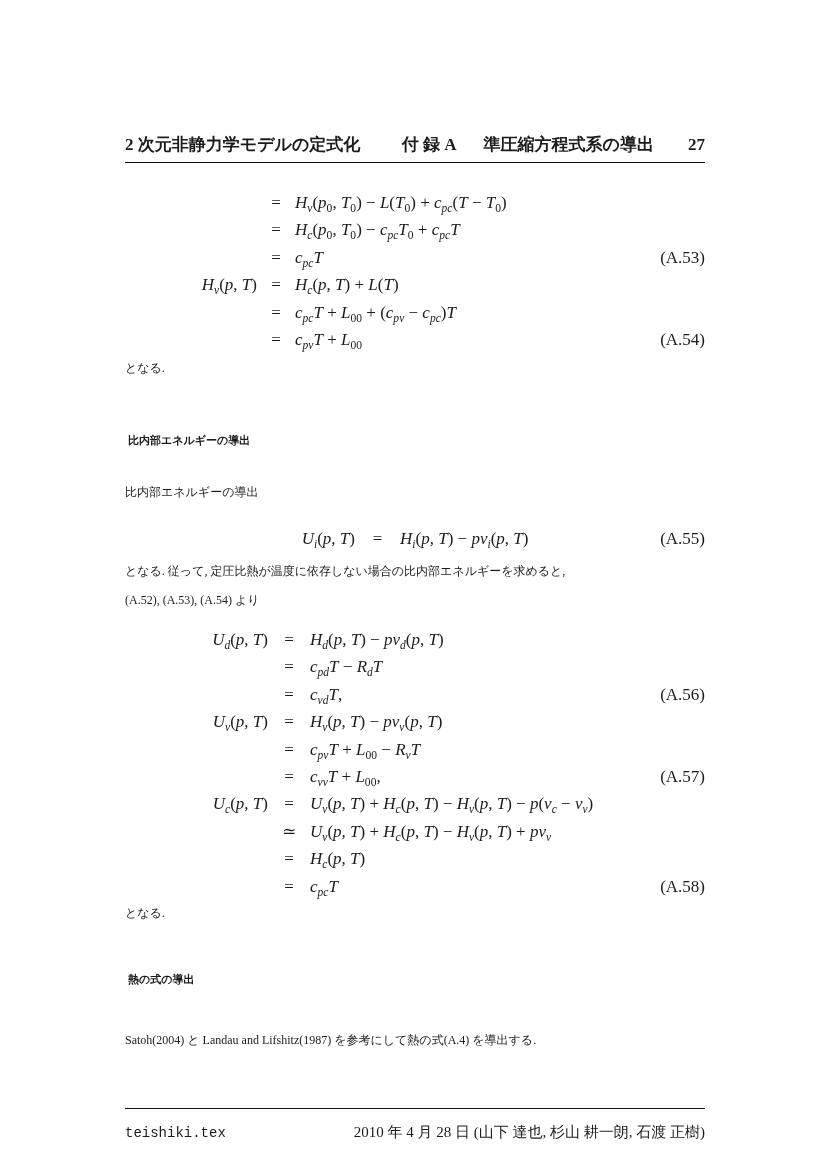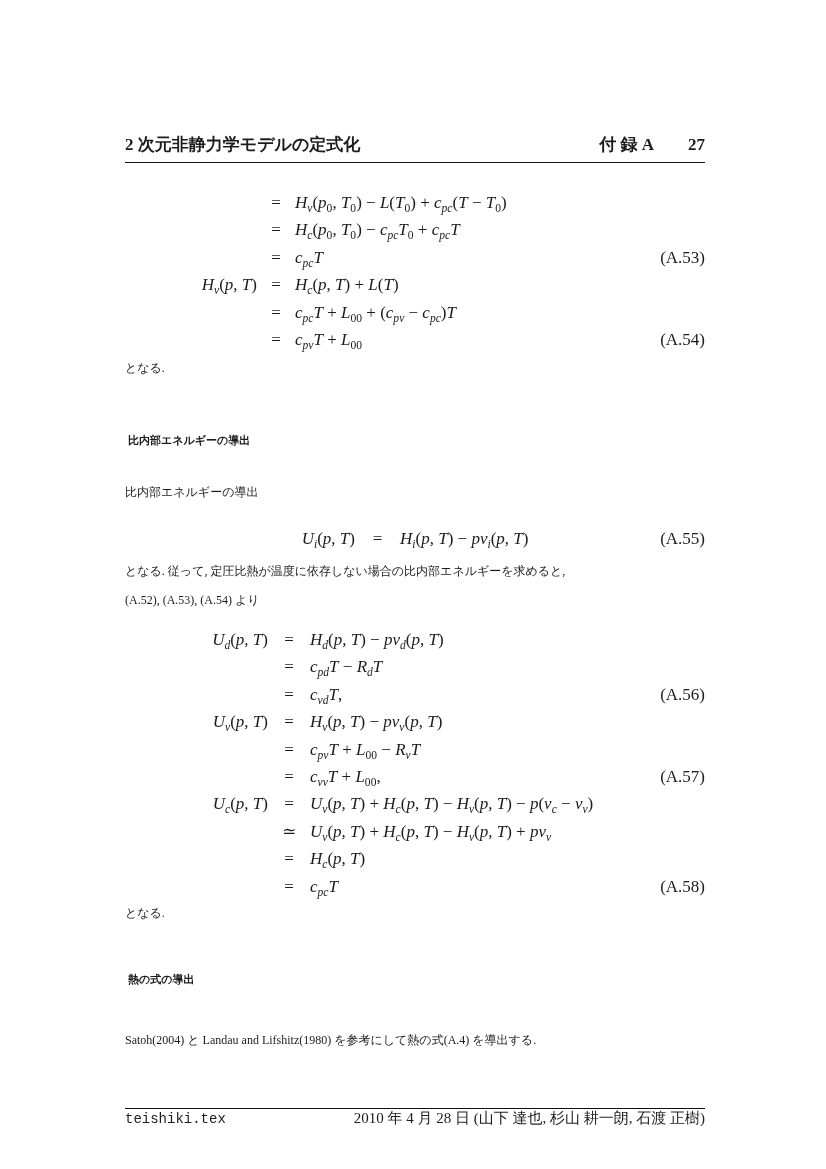--- a/index.html
+++ b/index.html
@@ -35,32 +35,33 @@
   .eqrow{display:grid;grid-template-columns:var(--l) var(--r) 1fr auto;align-items:baseline;line-height:27.4px;}
   .eqrow .lhs{text-align:right;white-space:nowrap;}
   .eqrow .rel{text-align:center;}
   .eqrow .rhs{text-align:left;white-space:nowrap;}
   .eqrow .tag{text-align:center;white-space:nowrap;}
   .eqrow i{font-style:italic;}
   .eqrow sub{font-size:68%;line-height:0;}
 
   
   .footer{position:absolute;left:125px;top:1060px;width:580px;border-top:1px solid #111;
-          padding-top:0;display:flex;justify-content:space-between;align-items:baseline;font-size:15px;}
+          padding-top:14px;display:flex;justify-content:space-between;align-items:baseline;font-size:15px;}
   .footer .fleft{font-family:"Liberation Mono","DejaVu Sans Mono",monospace;font-size:14px;}
 </style>
 </head>
 <body>
 
 <div class="page">
 
   <div class="header">
     <span>2 次元非静力学モデルの定式化</span>
     <span class="hspacer"></span>
     <span class="happ">付 録 A</span>
+    <span class="htitle">準圧縮方程式系の導出</span>
     <span class="hpage">27</span>
   </div>
 
   <div class="eqblock" id="eq1">
       <div class="eqrow">
         <span class="lhs"></span>
         <span class="rel">=</span>
         <span class="rhs"><i>H</i><sub><i>v</i></sub>(<i>p</i><sub>0</sub>, <i>T</i><sub>0</sub>) − <i>L</i>(<i>T</i><sub>0</sub>) + <i>c</i><sub><i>p</i><i>c</i></sub>(<i>T</i> − <i>T</i><sub>0</sub>)</span>
         <span class="tag"></span>
       </div>
@@ -176,20 +177,20 @@
         <span class="rel">=</span>
         <span class="rhs"><i>c</i><sub><i>p</i><i>c</i></sub><i>T</i></span>
         <span class="tag">(A.58)</span>
       </div>
     </div>
 
   <div class="para" id="p-tonaru2">となる.</div>
 
   <div class="heading" id="h-heat">熱の式の導出</div>
 
-  <div class="para" id="p-satoh">Satoh(2004) と Landau and Lifshitz(1980) を参考にして熱の式(A.4) を導出する.</div>
+  <div class="para" id="p-satoh">Satoh(2004) と Landau and Lifshitz(1987) を参考にして熱の式(A.4) を導出する.</div>
 
   <div class="footer">
     <span class="fleft">teishiki.tex</span>
     <span class="fright">2010 年 4 月 28 日 (山下 達也, 杉山 耕一朗, 石渡 正樹)</span>
   </div>
 
 </div>
 
 </body></html>

